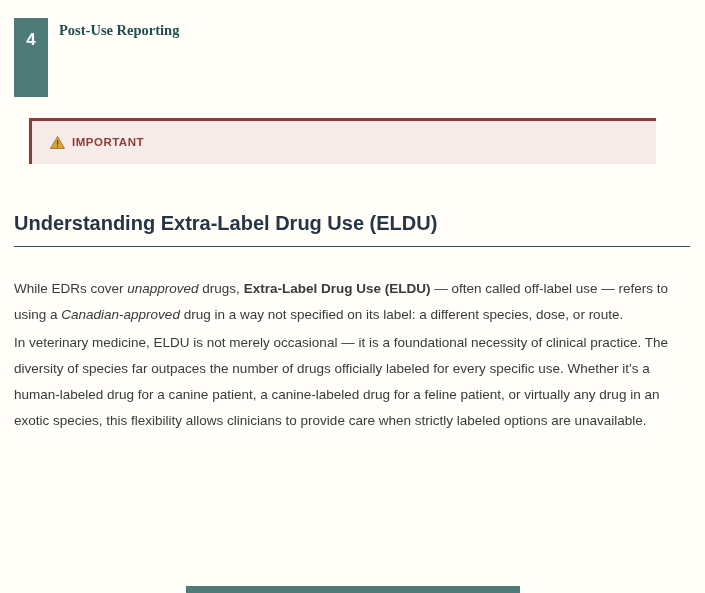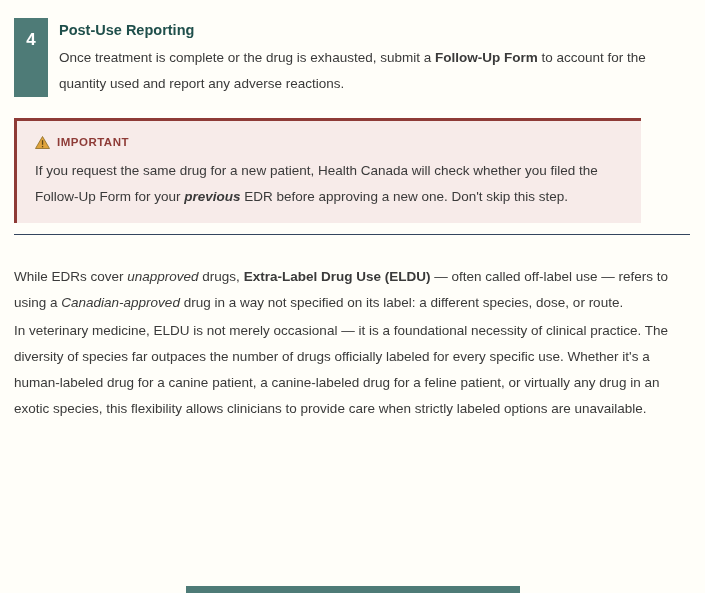--- a/index.html
+++ b/index.html
@@ -19,26 +19,26 @@
 
   
   .step-row { display: flex; align-items: flex-start; }
   .step-badge {
     width: 34px; height: 79px; flex: 0 0 34px;
     background: #4E7B77; color: #FFFFFF;
     font-weight: bold; font-size: 17px;
     text-align: center; padding-top: 9px;
   }
   .step-content { padding-left: 11px; padding-top: 2px; }
-  .step-title { color: #1F4F4B; font-weight: bold; font-size: 14.5px; line-height: 20px; }
+  .step-title { color: #1F4F4B; font-weight: bold; font-size: 14.5px; line-height: 20px; font-family: Liberation Serif, serif; }
   .step-body { margin-top: 5px; max-width: 588px; }
 
   
   .callout {
-    margin-top: 21px; margin-left: 0;
+    margin-top: 21px; margin-left: 15px;
     width: 627px;
     background: #F7EBE9;
     border-top: 3px solid #8E3B37;
     border-left: 3px solid #8E3B37;
     padding: 12px 18px 13px 18px;
   }
   .callout-head { display: flex; align-items: center; line-height: 18px; }
   .callout-label {
     color: #8E3B37; font-weight: bold; font-size: 11.5px; letter-spacing: 0.5px;
     margin-left: 7px;
@@ -74,39 +74,38 @@
 <body>
 
 <div class="page">
 
   <div class="step-row">
     <div class="step-badge">
       <span>4</span>
     </div>
     <div class="step-content">
       <div class="step-title">Post-Use Reporting</div>
-      <div class="step-body"><span>Once treatment is complete or the drug is exhausted, submit a </span><b class="ink">Follow-Up Form</b><span> to account for the quantity used and report any adverse reactions.</span></div>
     </div>
   </div>
 
   <div class="callout">
     <div class="callout-head">
       <span class="warn-icon">
         <svg viewBox="0 0 15 13" width="15" height="13">
           <path d="M7.5 0.5 L14.5 12.5 L0.5 12.5 Z" fill="#DFA33C" stroke="#8A6A22" stroke-width="0.8"></path>
           <rect x="6.9" y="4.2" width="1.3" height="4.6" fill="#5c4515"></rect>
           <rect x="6.9" y="9.9" width="1.3" height="1.4" fill="#5c4515"></rect>
         </svg>
       </span>
       <span class="callout-label">IMPORTANT</span>
     </div>
-    <div class="callout-body"><span>If you request the same drug for a new patient, Health Canada will check whether you filed the Follow-Up Form for your </span><span class="bi">previous</span><span> EDR before approving a new one. Don't skip this step.</span></div>
   </div>
 
 
+  <h1 class="section-title">Understanding Extra-Label Drug Use (ELDU)</h1>
   <hr class="section-rule">
 
   <div class="para"><span>While EDRs cover </span><i class="em">unapproved</i><span> drugs, </span><b class="ink">Extra-Label Drug Use (ELDU)</b><span> — often called off-label use — refers to using a </span><i class="em">Canadian-approved</i><span> drug in a way not specified on its label: a different species, dose, or route.</span></div>
 
   <div class="para2">In veterinary medicine, ELDU is not merely occasional — it is a foundational necessity of clinical practice. The diversity of species far outpaces the number of drugs officially labeled for every specific use. Whether it's a human-labeled drug for a canine patient, a canine-labeled drug for a feline patient, or virtually any drug in an exotic species, this flexibility allows clinicians to provide care when strictly labeled options are unavailable.</div>
 
 </div>
 
 <div class="next-peek"></div>
 

